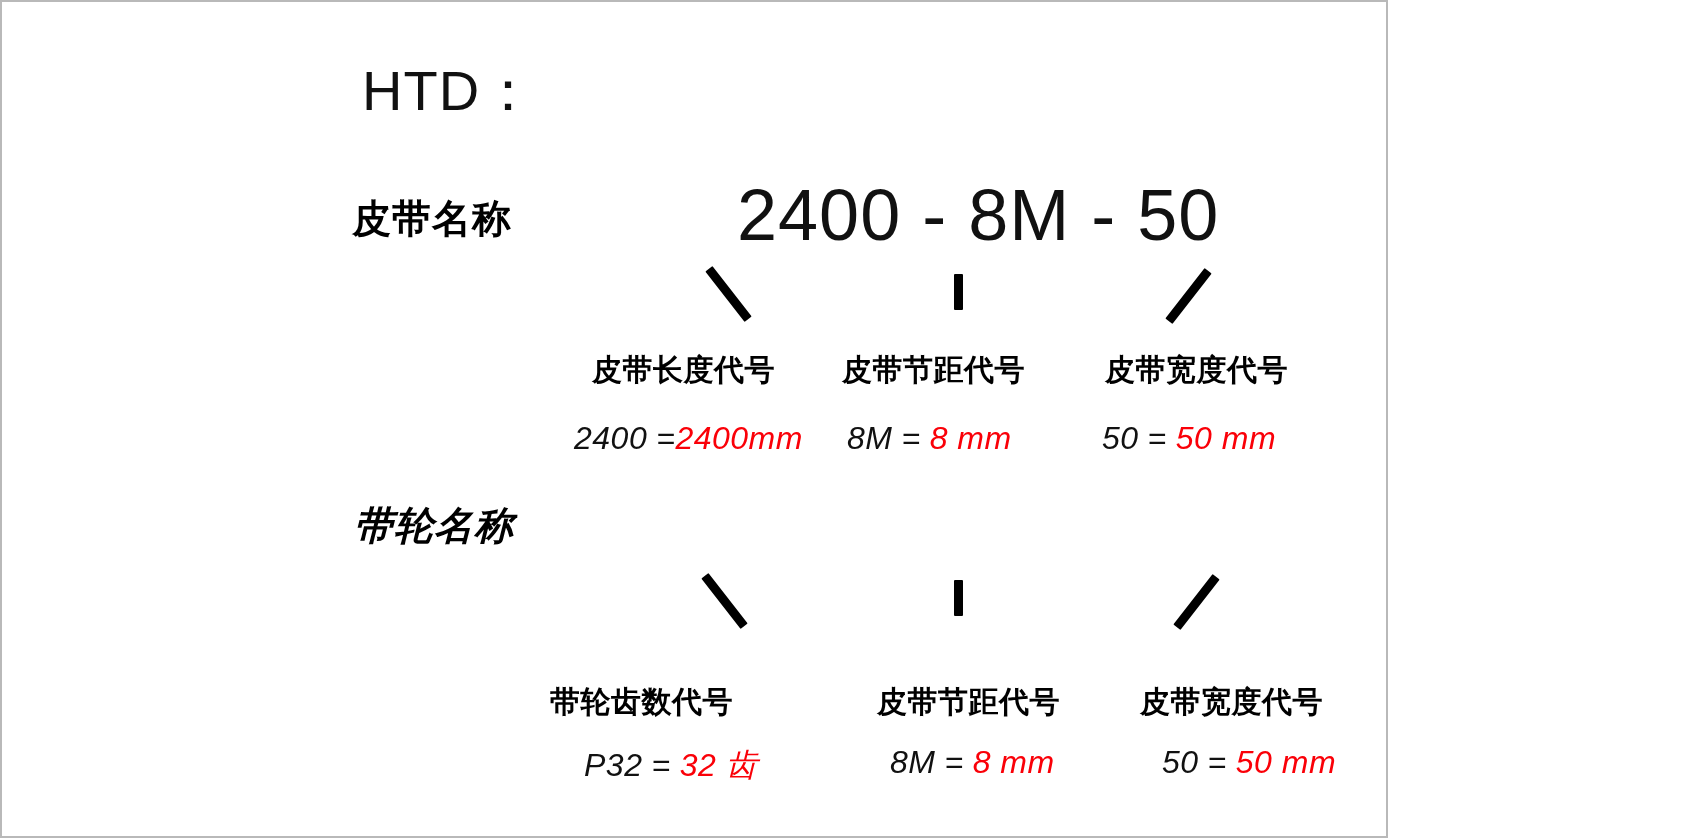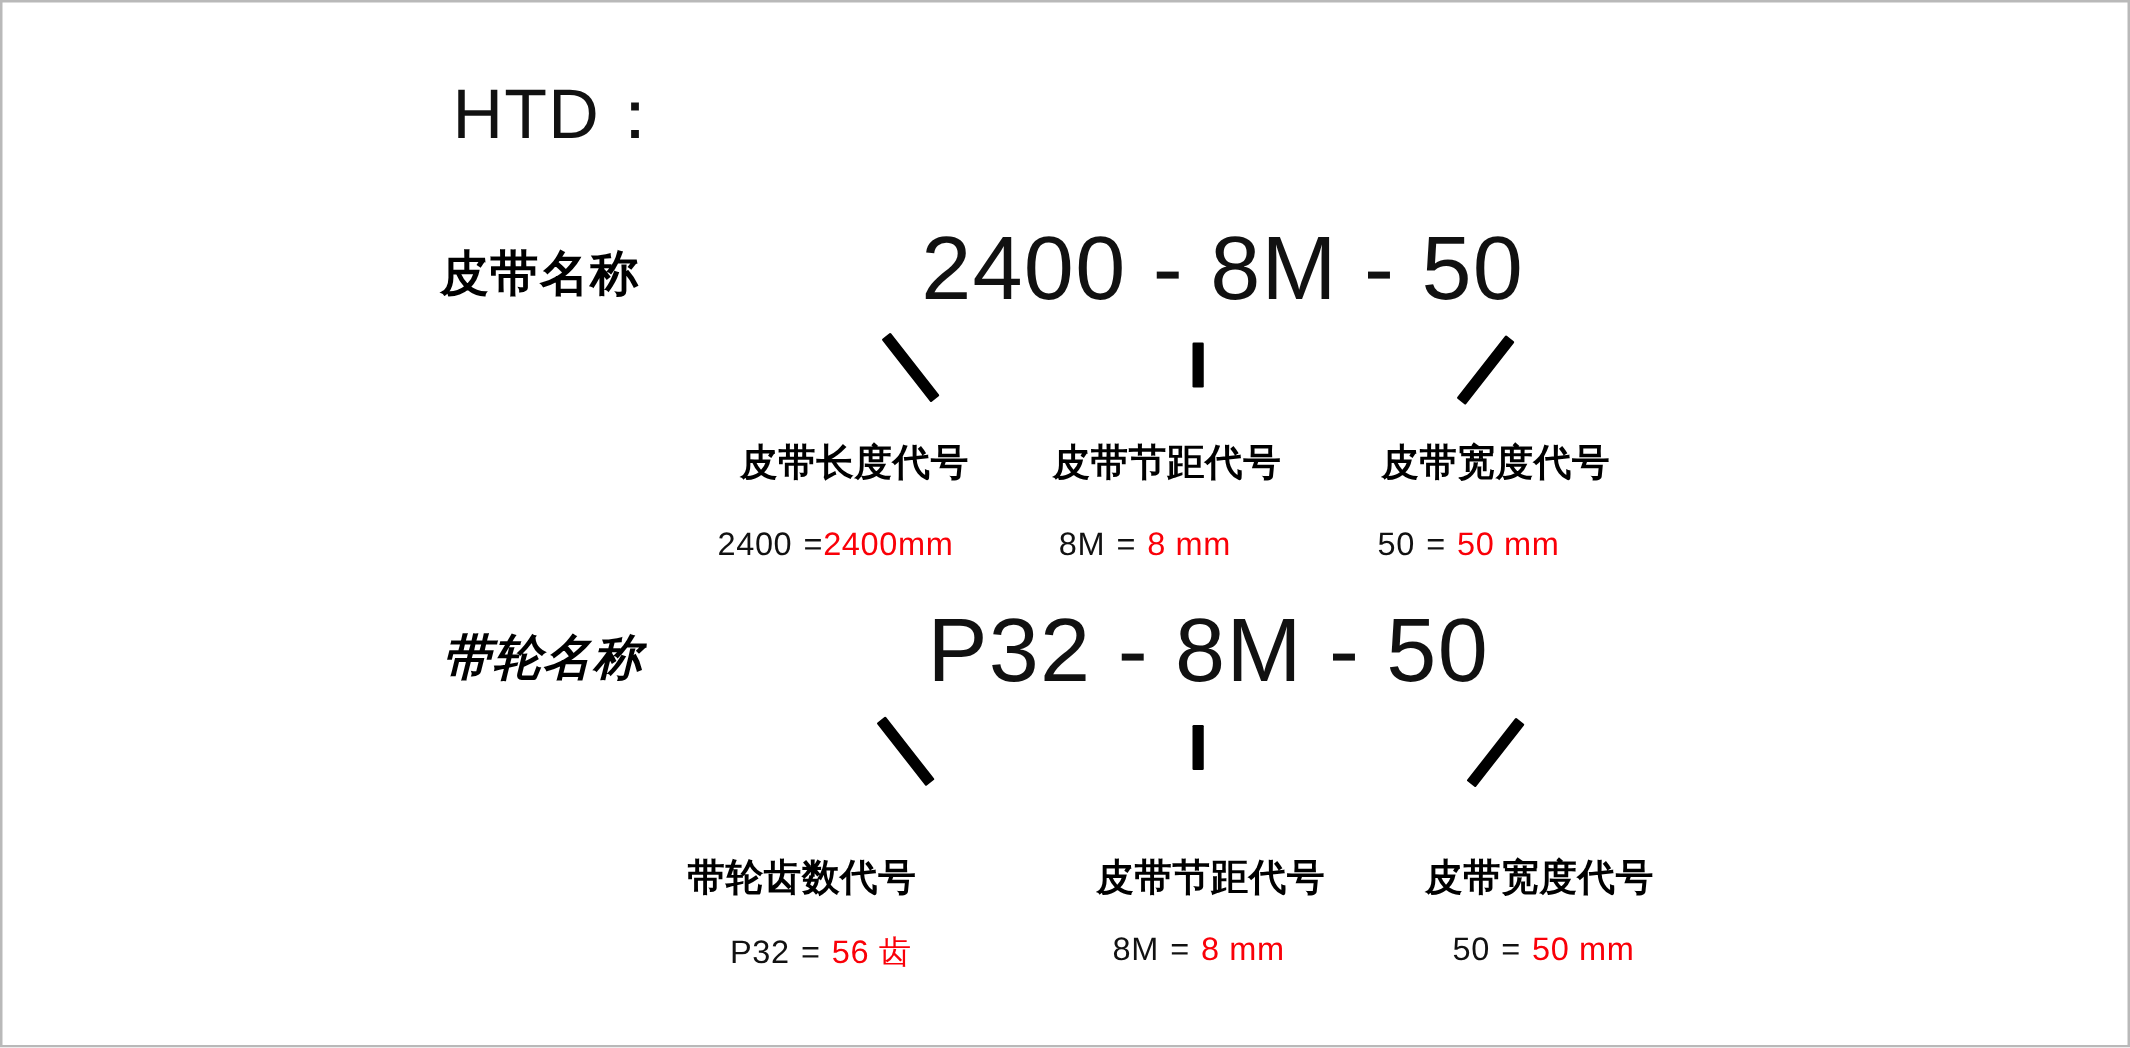--- a/index.html
+++ b/index.html
@@ -5,21 +5,21 @@
   html, body {
     margin: 0;
     padding: 0;
     background: #ffffff;
   }
   body {
     font-family: "Liberation Sans", "DejaVu Sans", sans-serif;
   }
   .page {
     position: relative;
-    width: 1704px;
+    width: 1388px;
     height: 838px;
     background: #ffffff;
     box-sizing: border-box;
     border: 2px solid #b9b9b9;
     overflow: hidden;
   }
 
   
   .title {
     position: absolute;
@@ -107,25 +107,26 @@
   .pl-b1 { left: 590px; top: 348px; }
   .pl-b2 { left: 840px; top: 348px; }
   .pl-b3 { left: 1103px; top: 348px; }
   .pl-p1 { left: 548px; top: 680px; }
   .pl-p2 { left: 875px; top: 680px; }
   .pl-p3 { left: 1138px; top: 680px; }
 
   
   .value-expr {
     position: absolute;
-    font-size: 26px;
+    font-size: 32px;
     font-weight: 400;
     color: #111111;
     white-space: nowrap;
     letter-spacing: 0.5px;
+    font-style: italic;
   }
   .value-expr .red {
     color: #fa0008;
   }
   .ve-b1 { left: 572px; top: 418px; }
   .ve-b2 { left: 845px; top: 418px; }
   .ve-b3 { left: 1100px; top: 418px; }
   .ve-p1 { left: 582px; top: 742px; }
   .ve-p2 { left: 888px; top: 742px; }
   .ve-p3 { left: 1160px; top: 742px; }
@@ -156,32 +157,31 @@
 
   <div class="value-expr ve-b2">
     <span>8M</span><span class="sp"></span><span>=</span><span class="sp"></span><span class="red">8 mm</span>
   </div>
 
   <div class="value-expr ve-b3">
     <span>50</span><span class="sp"></span><span>=</span><span class="sp"></span><span class="red">50 mm</span>
   </div>
 
   <div class="row-heading pulley">带轮名称</div>
-  <div class="code pulley">P32 -  8M - 50</div>
 
   <div class="connector conn-diag-left c-p1"></div>
   <div class="connector conn-vert c-p2"></div>
   <div class="connector conn-diag-right c-p3"></div>
 
   <div class="part-label pl-p1">带轮齿数代号</div>
   <div class="part-label pl-p2">皮带节距代号</div>
   <div class="part-label pl-p3">皮带宽度代号</div>
 
   <div class="value-expr ve-p1">
-    <span>P32</span><span class="sp"></span><span>=</span><span class="sp"></span><span class="red">56 齿</span>
+    <span>P32</span><span class="sp"></span><span>=</span><span class="sp"></span><span class="red">32 齿</span>
   </div>
 
   <div class="value-expr ve-p2">
     <span>8M</span><span class="sp"></span><span>=</span><span class="sp"></span><span class="red">8 mm</span>
   </div>
 
   <div class="value-expr ve-p3">
     <span>50</span><span class="sp"></span><span>=</span><span class="sp"></span><span class="red">50 mm</span>
   </div>
 

